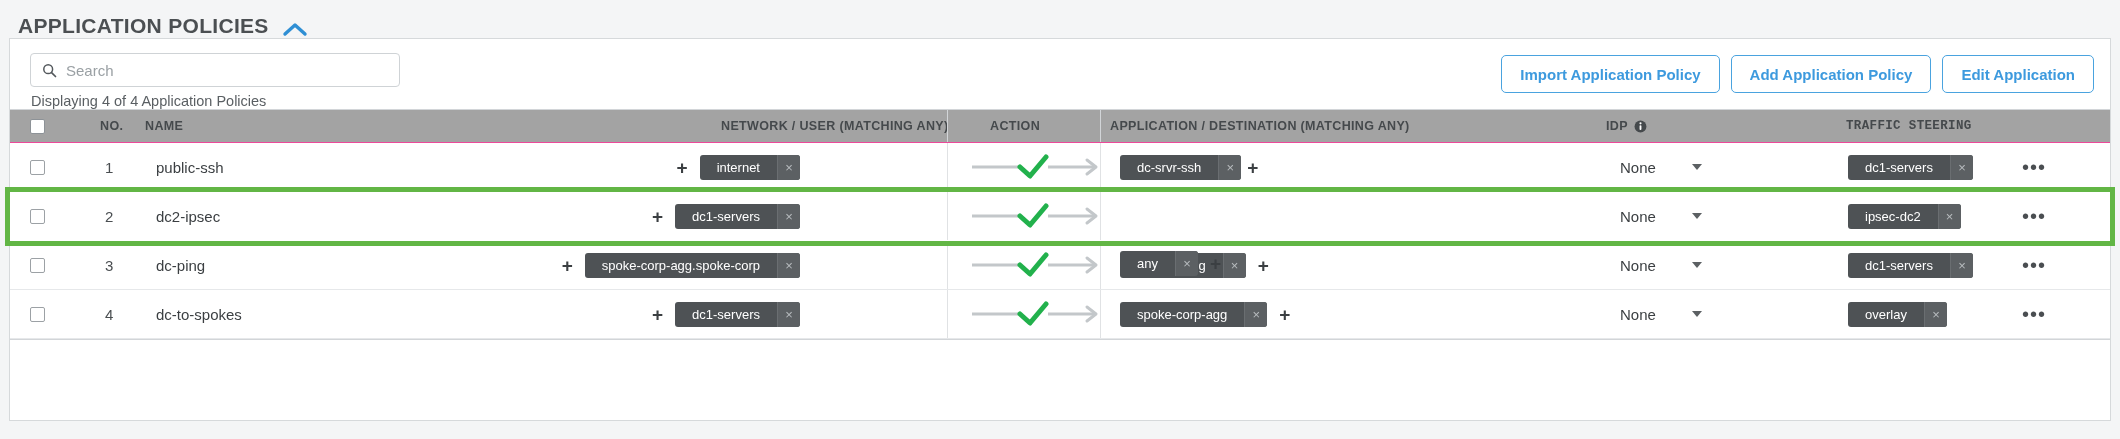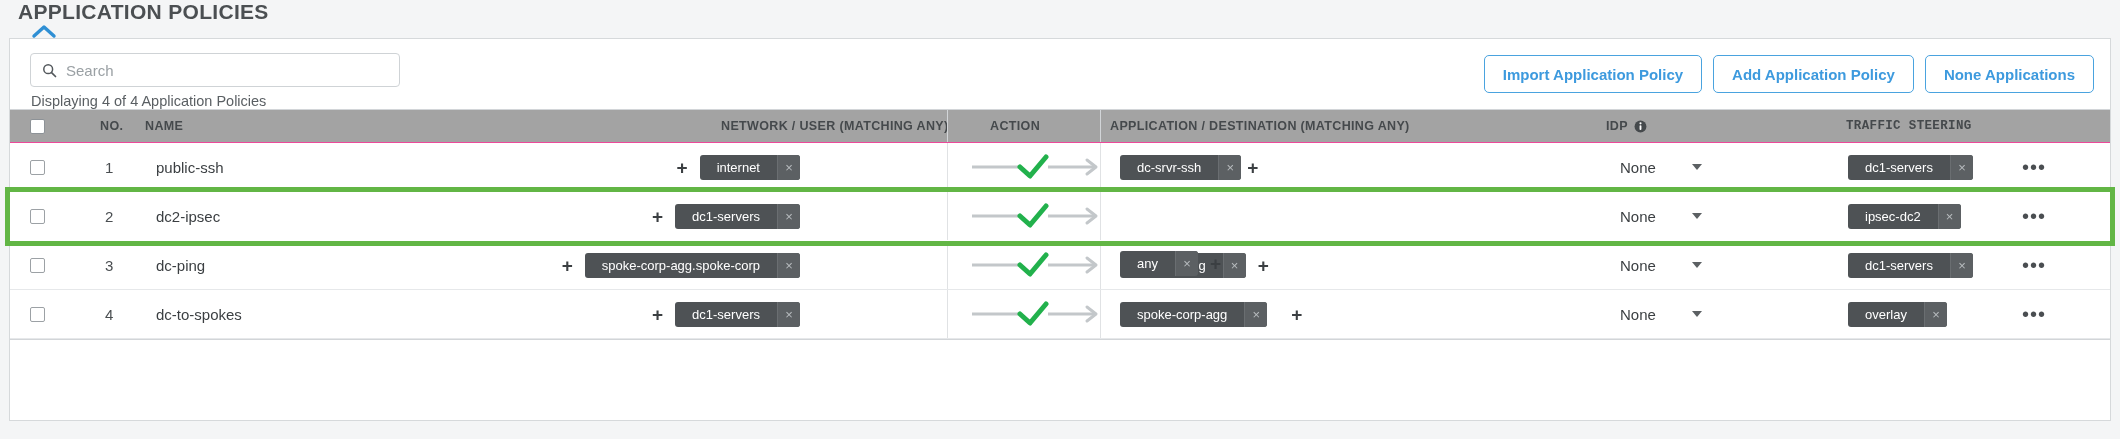--- a/index.html
+++ b/index.html
@@ -19,24 +19,23 @@
     position: relative;
     width: 2120px;
     height: 439px;
     box-sizing: border-box;
   }
 
   
   .section-header {
     height: 38px;
     display: flex;
-    align-items: flex-start;
+    align-items: flex-end;
     padding-left: 18px;
     background: #f4f5f6;
-    flex-direction: column;
   }
   .section-title {
     font-size: 21px;
     font-weight: bold;
     letter-spacing: 0.3px;
     color: #4b4f52;
     text-transform: uppercase;
   }
   .collapse-chevron {
     margin-left: 13px;
@@ -304,21 +303,21 @@
           </svg>
         </span>
         <input class="search-input" type="text" placeholder="Search" style="">
       </div>
 
       <div class="displaying">Displaying 4 of 4 Application Policies</div>
 
       <div class="btn-group">
         <button class="btn">Import Application Policy</button>
         <button class="btn">Add Application Policy</button>
-        <button class="btn">None Applications</button>
+        <button class="btn">Edit Application</button>
       </div>
     </div>
 
     <div class="table">
 
       <div class="thead">
         <div class="th" style="left:20px; display:flex; align-items:center;">
           <span class="chk-head"></span>
         </div>
         <div class="th" style="left:90px;">NO.</div>
@@ -515,21 +514,21 @@
           <div class="cell action-arrow" style="left:960px;">
             <svg width="132" height="26" viewBox="0 0 132 26" aria-hidden="true">
               <line x1="2" y1="13" x2="48" y2="13" stroke="#c3c7ca" stroke-width="3"></line>
               <polyline points="50,13 60,22 76,3" fill="none" stroke="#22b14c" stroke-width="5" stroke-linecap="round" stroke-linejoin="round"></polyline>
               <line x1="78" y1="13" x2="124" y2="13" stroke="#c3c7ca" stroke-width="3"></line>
               <polyline points="117,6 126,13 117,20" fill="none" stroke="#c3c7ca" stroke-width="3" stroke-linecap="round" stroke-linejoin="round"></polyline>
             </svg>
           </div>
           <div class="vdiv" style="left:1090px;"></div>
 
-          <div class="cell" style="left:1110px; gap:24px;">
+          <div class="cell" style="left:1110px; gap:12px;">
             <span class="chip">
               <span class="chip-label">spoke-corp-agg</span>
               <span class="chip-x">×</span>
             </span>
             <span class="plus">+</span>
           </div>
 
           <div class="cell" style="left:1610px; gap:36px;">
             <span class="idp-val">None</span>
             <span class="caret"></span>

